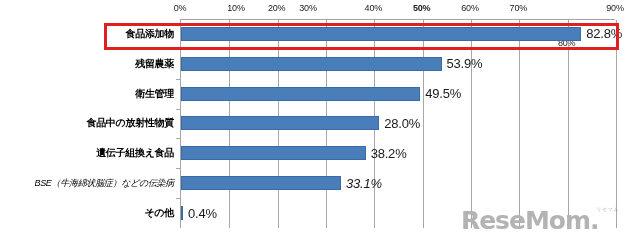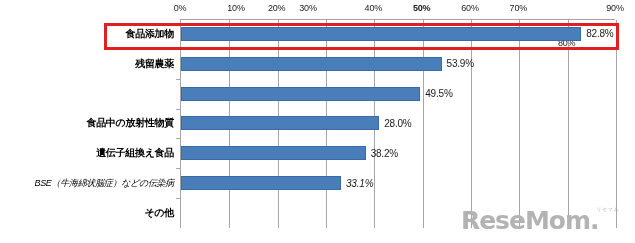--- a/index.html
+++ b/index.html
@@ -98,21 +98,21 @@
     display: flex;
     align-items: center;
   }
   .bar {
     height: 14px;
     background: #4a7ebb;
     border: 1px solid #3a6ba5;
     box-sizing: border-box;
   }
   .bar-value {
-    font-size: 10px;
+    font-size: 13px;
     color: #1a1a1a;
     margin-left: 5px;
     white-space: nowrap;
     letter-spacing: -0.2px;
   }
   
   .row-tick {
     position: absolute;
     left: 176px;
     width: 4px;
@@ -193,20 +193,21 @@
       </div>
       <div class="row" style="top: 29.8571px; height: 29.8571px;">
         <div class="cat-label">残留農薬</div>
         <div class="bar-wrap">
           <div class="bar" style="width: 260.517px; background: rgb(74, 126, 187);"></div>
           <div class="bar-value">53.9%</div>
         </div>
       </div>
       <div class="row-tick" style="top: 29.8571px;"></div>
       <div class="row" style="top: 59.7143px; height: 29.8571px;">
+        <div class="cat-label">衛生管理</div>
         <div class="bar-wrap">
           <div class="bar" style="width: 239.25px; background: rgb(74, 126, 187);"></div>
           <div class="bar-value">49.5%</div>
         </div>
       </div>
       <div class="row-tick" style="top: 59.7143px;"></div>
       <div class="row" style="top: 89.5714px; height: 29.8571px;">
         <div class="cat-label">食品中の放射性物質</div>
         <div class="bar-wrap">
           <div class="bar" style="width: 198.167px; background: rgb(74, 126, 187);"></div>
@@ -225,20 +226,24 @@
       <div class="row" style="top: 149.286px; height: 29.8571px; font-style: italic;">
         <div class="cat-label thin">BSE（牛海綿状脳症）などの伝染病</div>
         <div class="bar-wrap">
           <div class="bar" style="width: 159.983px; background: rgb(74, 126, 187);"></div>
           <div class="bar-value">33.1%</div>
         </div>
       </div>
       <div class="row-tick" style="top: 149.286px;"></div>
       <div class="row" style="top: 179.143px; height: 29.8571px;">
         <div class="cat-label">その他</div>
+        <div class="bar-wrap">
+          <div class="bar" style="width: 1.93333px; background: rgb(74, 126, 187);"></div>
+          <div class="bar-value">0.4%</div>
+        </div>
       </div>
       <div class="row-tick" style="top: 179.143px;"></div>
     </div>
 
   <div class="highlight-box" style="top: 23px; height: 26.8571px; border-color: rgb(224, 32, 32);"></div>
 
   <div class="watermark">
     <span>ReseMom.</span><span class="ruby">リセマム</span>
   </div>
 

